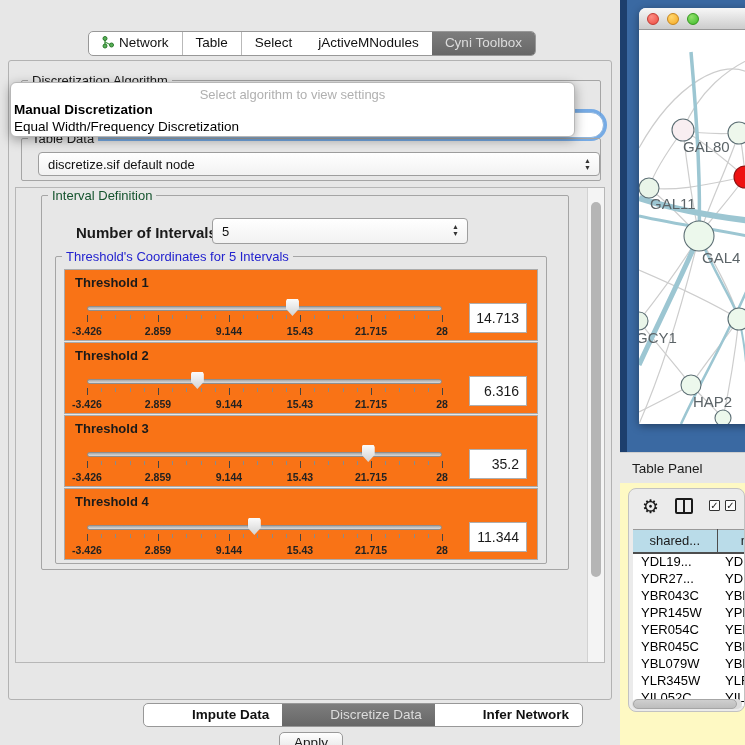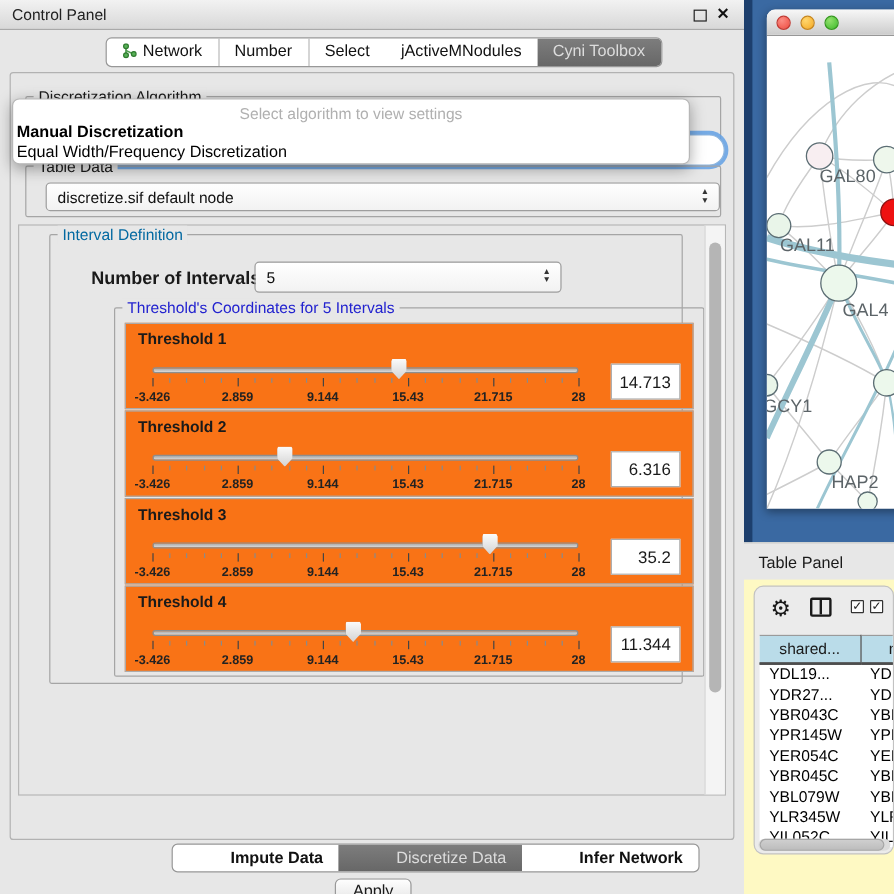--- a/index.html
+++ b/index.html
@@ -25,21 +25,21 @@
   .tab.divided { border-left:1px solid #b9b9b9; }
   .tab.selected { background:linear-gradient(#7d7d7d,#676767); color:#dcdcdc; }
   .tab .net-ico { display:inline-block; vertical-align:-2px; margin-right:5px; }
 
   
   #cp-frame { left:8px; top:60px; width:604px; height:640px; border:1px solid #b2b2b2;
     border-radius:3px; background:#e7e7e7; }
 
   .groupbox { position:absolute; border:1px solid #a5a5a5; border-radius:2px; }
   .group-label { position:absolute; top:-8px; left:6px; background:#e7e7e7; padding:0 4px; font-size:13px; }
-  .green-label { color:#0369a1;text-align:center; }
+  .green-label { color:#14532d;text-align:center; }
   .blue-label { color:#2323cf; }
 
   
   #algo-group { left:12px; top:19px; width:580px; height:53px; }
   #algo-combo { left:20px; top:31px; width:562px; height:26px; background:#fff;
     border:1px solid #8fb6de; border-radius:13px;
     box-shadow:0 0 0 3px rgba(98,160,228,.85); }
 
   
   #algo-popup { left:10px; top:82px; width:565px; height:55px; background:#fff;
@@ -58,21 +58,21 @@
 
   
   #scroll-region { left:6px; top:126px; width:590px; height:476px; border:1px solid #b7b7b7; background:#e7e7e7; }
   #v-scrollbar { right:0; top:0; width:17px; height:474px; background:#f4f4f4; border-left:1px solid #d2d2d2; }
   #v-thumb { left:3px; top:14px; width:10px; height:375px; background:#b5b5b5; border-radius:5px; }
 
   
   #interval-group { left:25px; top:7px; width:528px; height:375px; }
   #noi-label { left:34px; top:28px; font-weight:bold; font-size:15px; }
   #noi-combo { left:170px; top:22px; width:256px; height:26px; padding-top:5px; }
-  #thresholds-group { left:13px; top:60px; width:492px; height:308px;margin-left:40px; }
+  #thresholds-group { left:13px; top:60px; width:492px; height:308px; }
 
   .threshold-panel { position:relative; width:474px; height:72px; margin:0 0 1px 8px;
     border:1px solid #ababab; background:#f97316; }
   .threshold-panel:first-child { margin-top:12px; }
   .t-label { position:absolute; left:10px; top:5px; font-weight:bold; font-size:13px; }
   .slider-zone { position:absolute; left:22px; top:0; width:356px; height:72px; }
   .track { position:absolute; left:0; top:36px; width:355px; height:5px; border-radius:3px;
     background:linear-gradient(#a9a9a9,#dadada); border:1px solid #8e8e8e; }
   .handle { position:absolute; top:29px; width:13px; height:17px;
     background:linear-gradient(#fbfbfb,#d3d3d3);
@@ -141,35 +141,30 @@
   #h-scrollbar { position:absolute; left:3px; top:210px; width:110px; height:10px;
     background:#dcdcdc; border-radius:5px; }
   #h-thumb { position:absolute; left:1px; top:0px; width:104px; height:10px;
     background:linear-gradient(#cfcfcf,#bdbdbd); border:1px solid #a6a6a6; border-radius:5px; }
 </style>
 </head>
 <body>
 
 <div id="control-panel" class="abs">
 
-  <div id="cp-titlebar" class="abs">
-    <span id="cp-title" class="abs">Control Panel</span>
-    <span id="float-icon" class="abs"></span>
-    <span id="close-icon" class="abs">✕</span>
-  </div>
 
   <div id="top-tabs" class="abs">
       <div class="tab"><svg class="net-ico" width="12" height="13" viewBox="0 0 12 13">
           <line x1="3" y1="3" x2="3" y2="10" stroke="#4c9a4c" stroke-width="1.4"></line>
           <line x1="3" y1="6" x2="9" y2="9" stroke="#4c9a4c" stroke-width="1.2"></line>
           <circle cx="3" cy="2.5" r="2" fill="#57b057" stroke="#2e7a2e"></circle>
           <circle cx="3" cy="10" r="2" fill="#57b057" stroke="#2e7a2e"></circle>
           <circle cx="9.5" cy="9" r="2" fill="#57b057" stroke="#2e7a2e"></circle>
         </svg>Network</div>
-      <div class="tab divided">Number</div>
+      <div class="tab divided">Table</div>
       <div class="tab divided">Select</div>
       <div class="tab">jActiveMNodules</div>
       <div class="tab selected">Cyni Toolbox</div>
     </div>
 
   <div id="cp-frame" class="abs">
 
     <div id="algo-group" class="groupbox">
       <span class="group-label">Discretization Algorithm</span>
       <div id="algo-combo" class="abs"></div>

